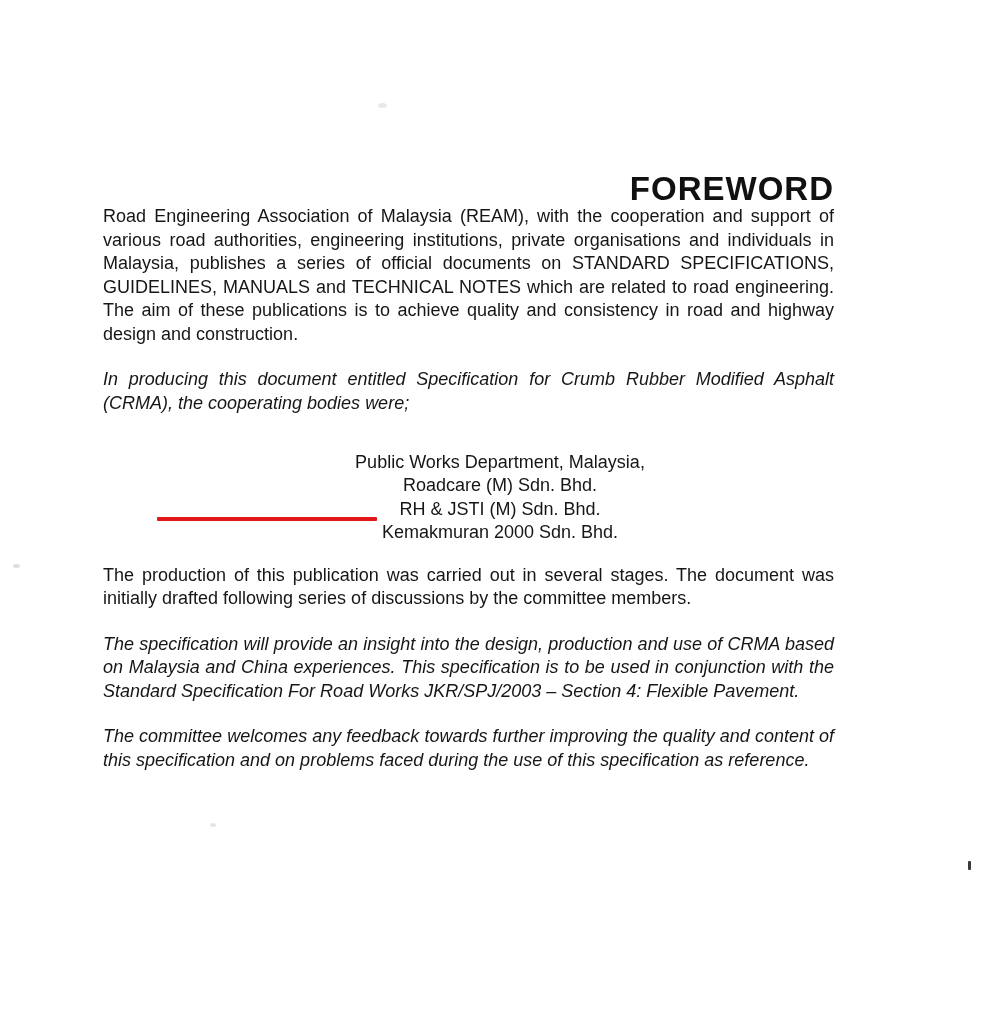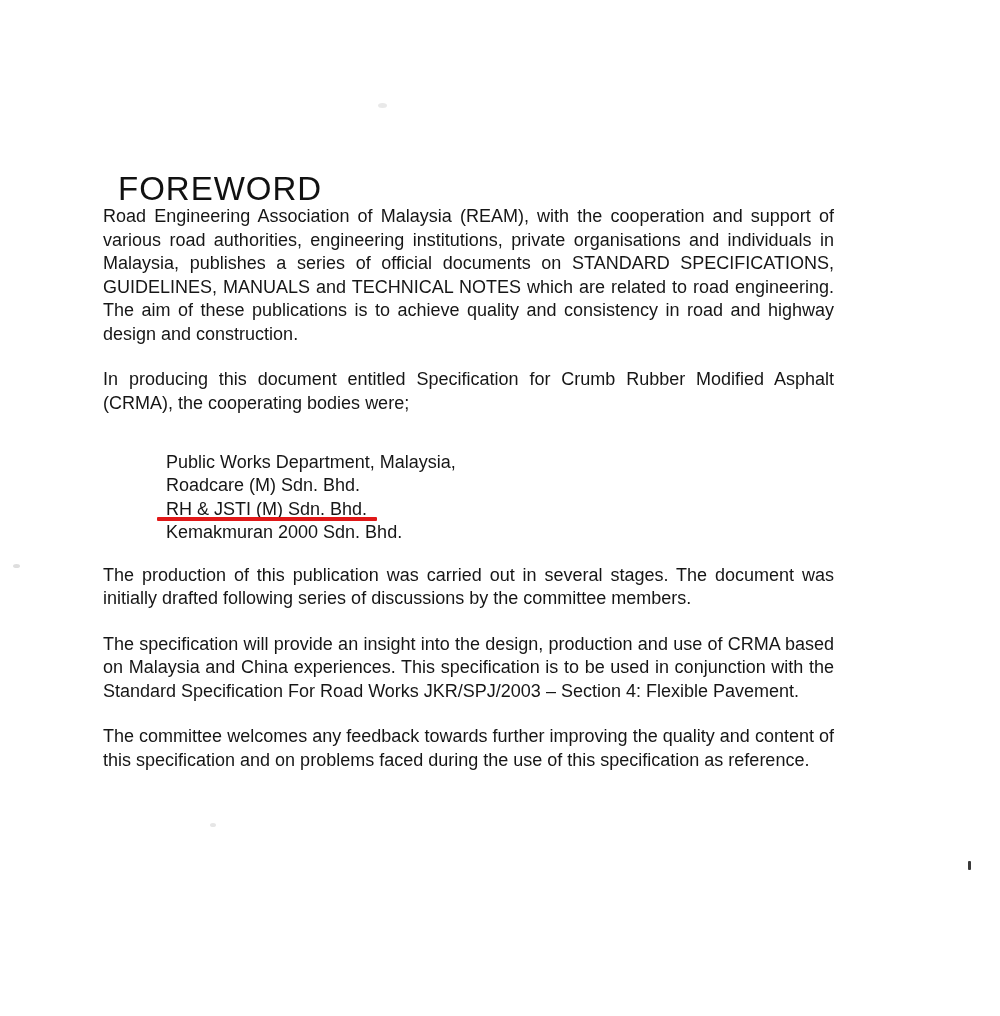--- a/index.html
+++ b/index.html
@@ -12,47 +12,47 @@
     width: 1000px;
     height: 1016px;
     background: #ffffff;
     font-family: "Liberation Sans", sans-serif;
     color: #161616;
     overflow: hidden;
   }
   .doc-title {
     position: absolute;
     top: 148px;
-    left: 118px;
+    left: 103px;
     width: 731px;
-    text-align: left;
+    text-align: right;
     font-size: 33px;
-    font-weight: normal;
+    font-weight: bold;
     letter-spacing: 1px;
     color: #111111;
   }
   .content {
     position: absolute;
     top: 205px;
     left: 103px;
     width: 731px;
     font-size: 18px;
     line-height: 23.5px;
   }
   .para {
     margin: 0;
     text-align: justify;
     text-justify: inter-word;
   }
-  .para + .para { margin-top: 22px; }
+  .para + .para { margin-top: 22px; font-style: italic; }
   .bodies-list {
     margin: 36px 0 0 0;
     padding: 0 0 0 63px;
     list-style: none;
-    text-align: left;
+    text-align: center;
   }
   .bodies-list li {
     position: relative;
     line-height: 23.4px;
     white-space: nowrap;
   }
   .para.after-list { margin-top: 19px; }
   .red-underline {
     position: absolute;
     left: -9px;

